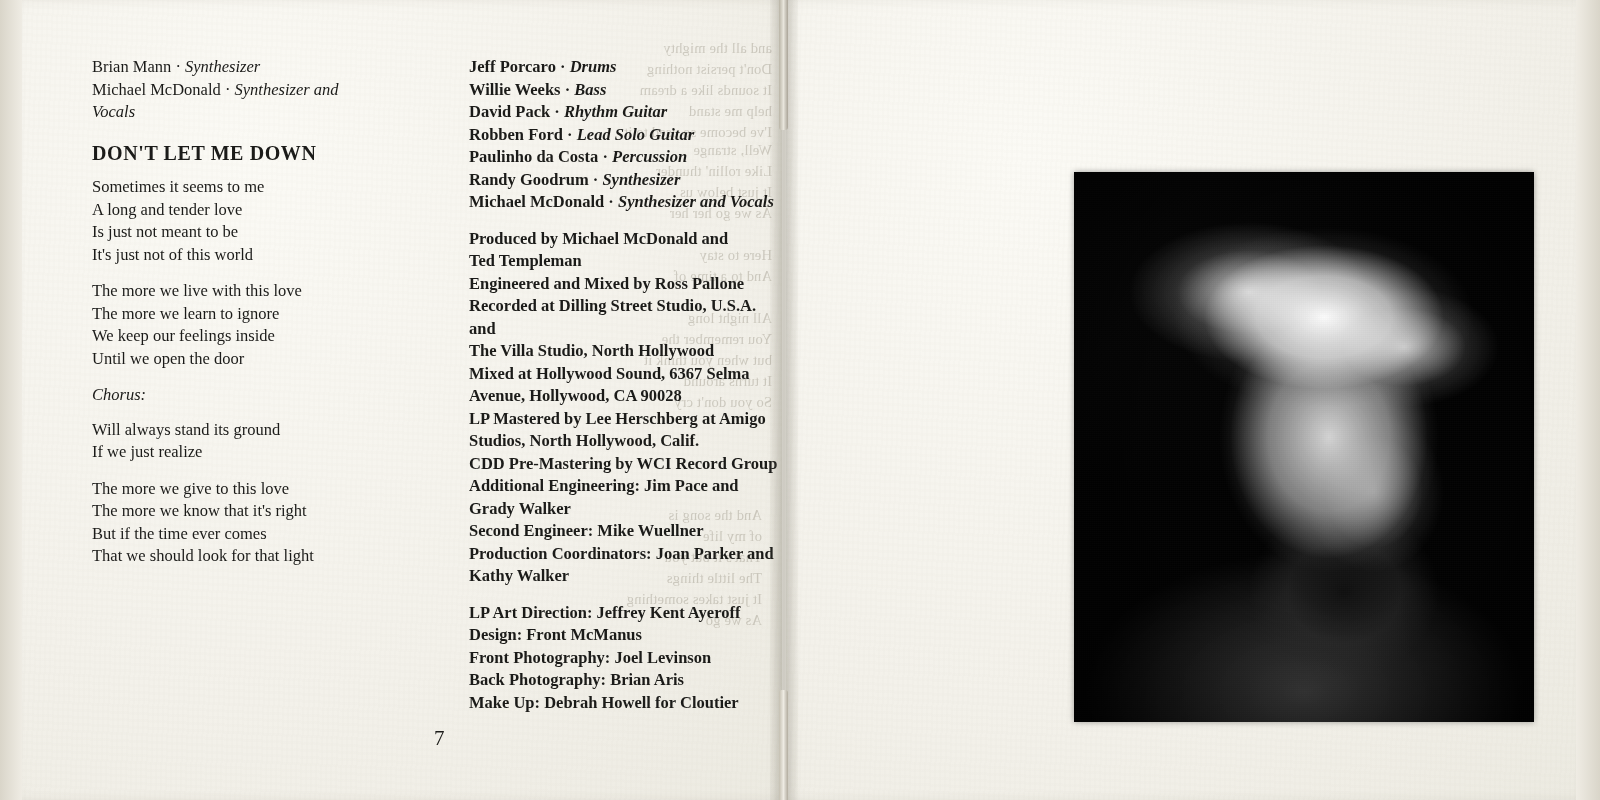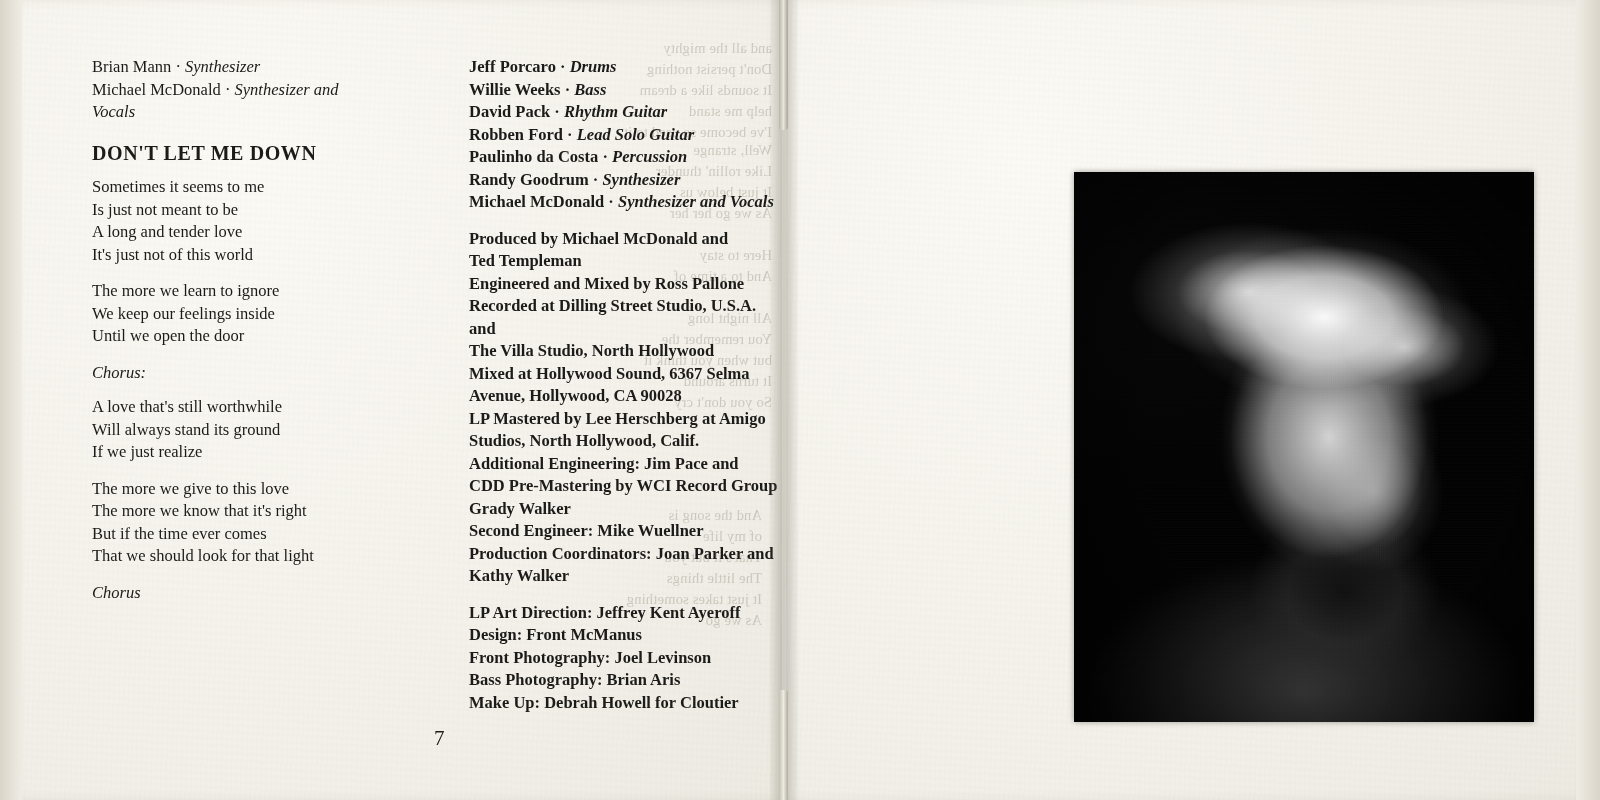--- a/index.html
+++ b/index.html
@@ -217,48 +217,47 @@
 
       <div class="block">
         <span class="line credit"><span>Brian Mann</span> · <em>Synthesizer</em></span>
         <span class="line credit"><span>Michael McDonald</span> · <em>Synthesizer and Vocals</em></span>
       </div>
 
       <div class="song-title">DON'T LET ME DOWN</div>
 
       <div class="block">
         <span class="line">Sometimes it seems to me</span>
+        <span class="line">A long and tender love</span>
         <span class="line">Is just not meant to be</span>
-        <span class="line">A long and tender love</span>
         <span class="line">It's just not of this world</span>
       </div>
 
       <div class="block">
+        <span class="line">The more we live with this love</span>
         <span class="line">The more we learn to ignore</span>
         <span class="line">We keep our feelings inside</span>
         <span class="line">Until we open the door</span>
       </div>
 
       <div class="chorus-label">Chorus:</div>
 
 
       <div class="block">
-        <span class="line">A love that's still worthwhile</span>
         <span class="line">Will always stand its ground</span>
         <span class="line">If we just realize</span>
       </div>
 
       <div class="block">
         <span class="line">The more we give to this love</span>
         <span class="line">The more we know that it's right</span>
         <span class="line">But if the time ever comes</span>
         <span class="line">That we should look for that light</span>
       </div>
 
-      <div class="chorus-label">Chorus</div>
 
     </div>
 
     <div class="col" id="col2">
 
       <div class="block">
         <span class="line credit"><span>Jeff Porcaro</span> · <em>Drums</em></span>
         <span class="line credit"><span>Willie Weeks</span> · <em>Bass</em></span>
         <span class="line credit"><span>David Pack</span> · <em>Rhythm Guitar</em></span>
         <span class="line credit"><span>Robben Ford</span> · <em>Lead Solo Guitar</em></span>
@@ -270,33 +269,33 @@
       <div class="block">
         <span class="line">Produced by Michael McDonald and</span>
         <span class="line">Ted Templeman</span>
         <span class="line">Engineered and Mixed by Ross Pallone</span>
         <span class="line">Recorded at Dilling Street Studio, U.S.A. and</span>
         <span class="line">The Villa Studio, North Hollywood</span>
         <span class="line">Mixed at Hollywood Sound, 6367 Selma</span>
         <span class="line">Avenue, Hollywood, CA 90028</span>
         <span class="line">LP Mastered by Lee Herschberg at Amigo</span>
         <span class="line">Studios, North Hollywood, Calif.</span>
+        <span class="line">CDD Pre-Mastering by WCI Record Group</span>
         <span class="line">Additional Engineering: Jim Pace and</span>
-        <span class="line">CDD Pre-Mastering by WCI Record Group</span>
         <span class="line">Grady Walker</span>
         <span class="line">Second Engineer: Mike Wuellner</span>
         <span class="line">Production Coordinators: Joan Parker and</span>
         <span class="line">Kathy Walker</span>
       </div>
 
       <div class="block">
         <span class="line">LP Art Direction: Jeffrey Kent Ayeroff</span>
         <span class="line">Design: Front McManus</span>
         <span class="line">Front Photography: Joel Levinson</span>
-        <span class="line">Bass Photography: Brian Aris</span>
+        <span class="line">Back Photography: Brian Aris</span>
         <span class="line">Make Up: Debrah Howell for Cloutier</span>
       </div>
     </div>
 
     <div class="folio" id="folio-left">7</div>
     <div class="paper-texture"></div>
   </div>
 
   <div class="page" id="page-right">
 

